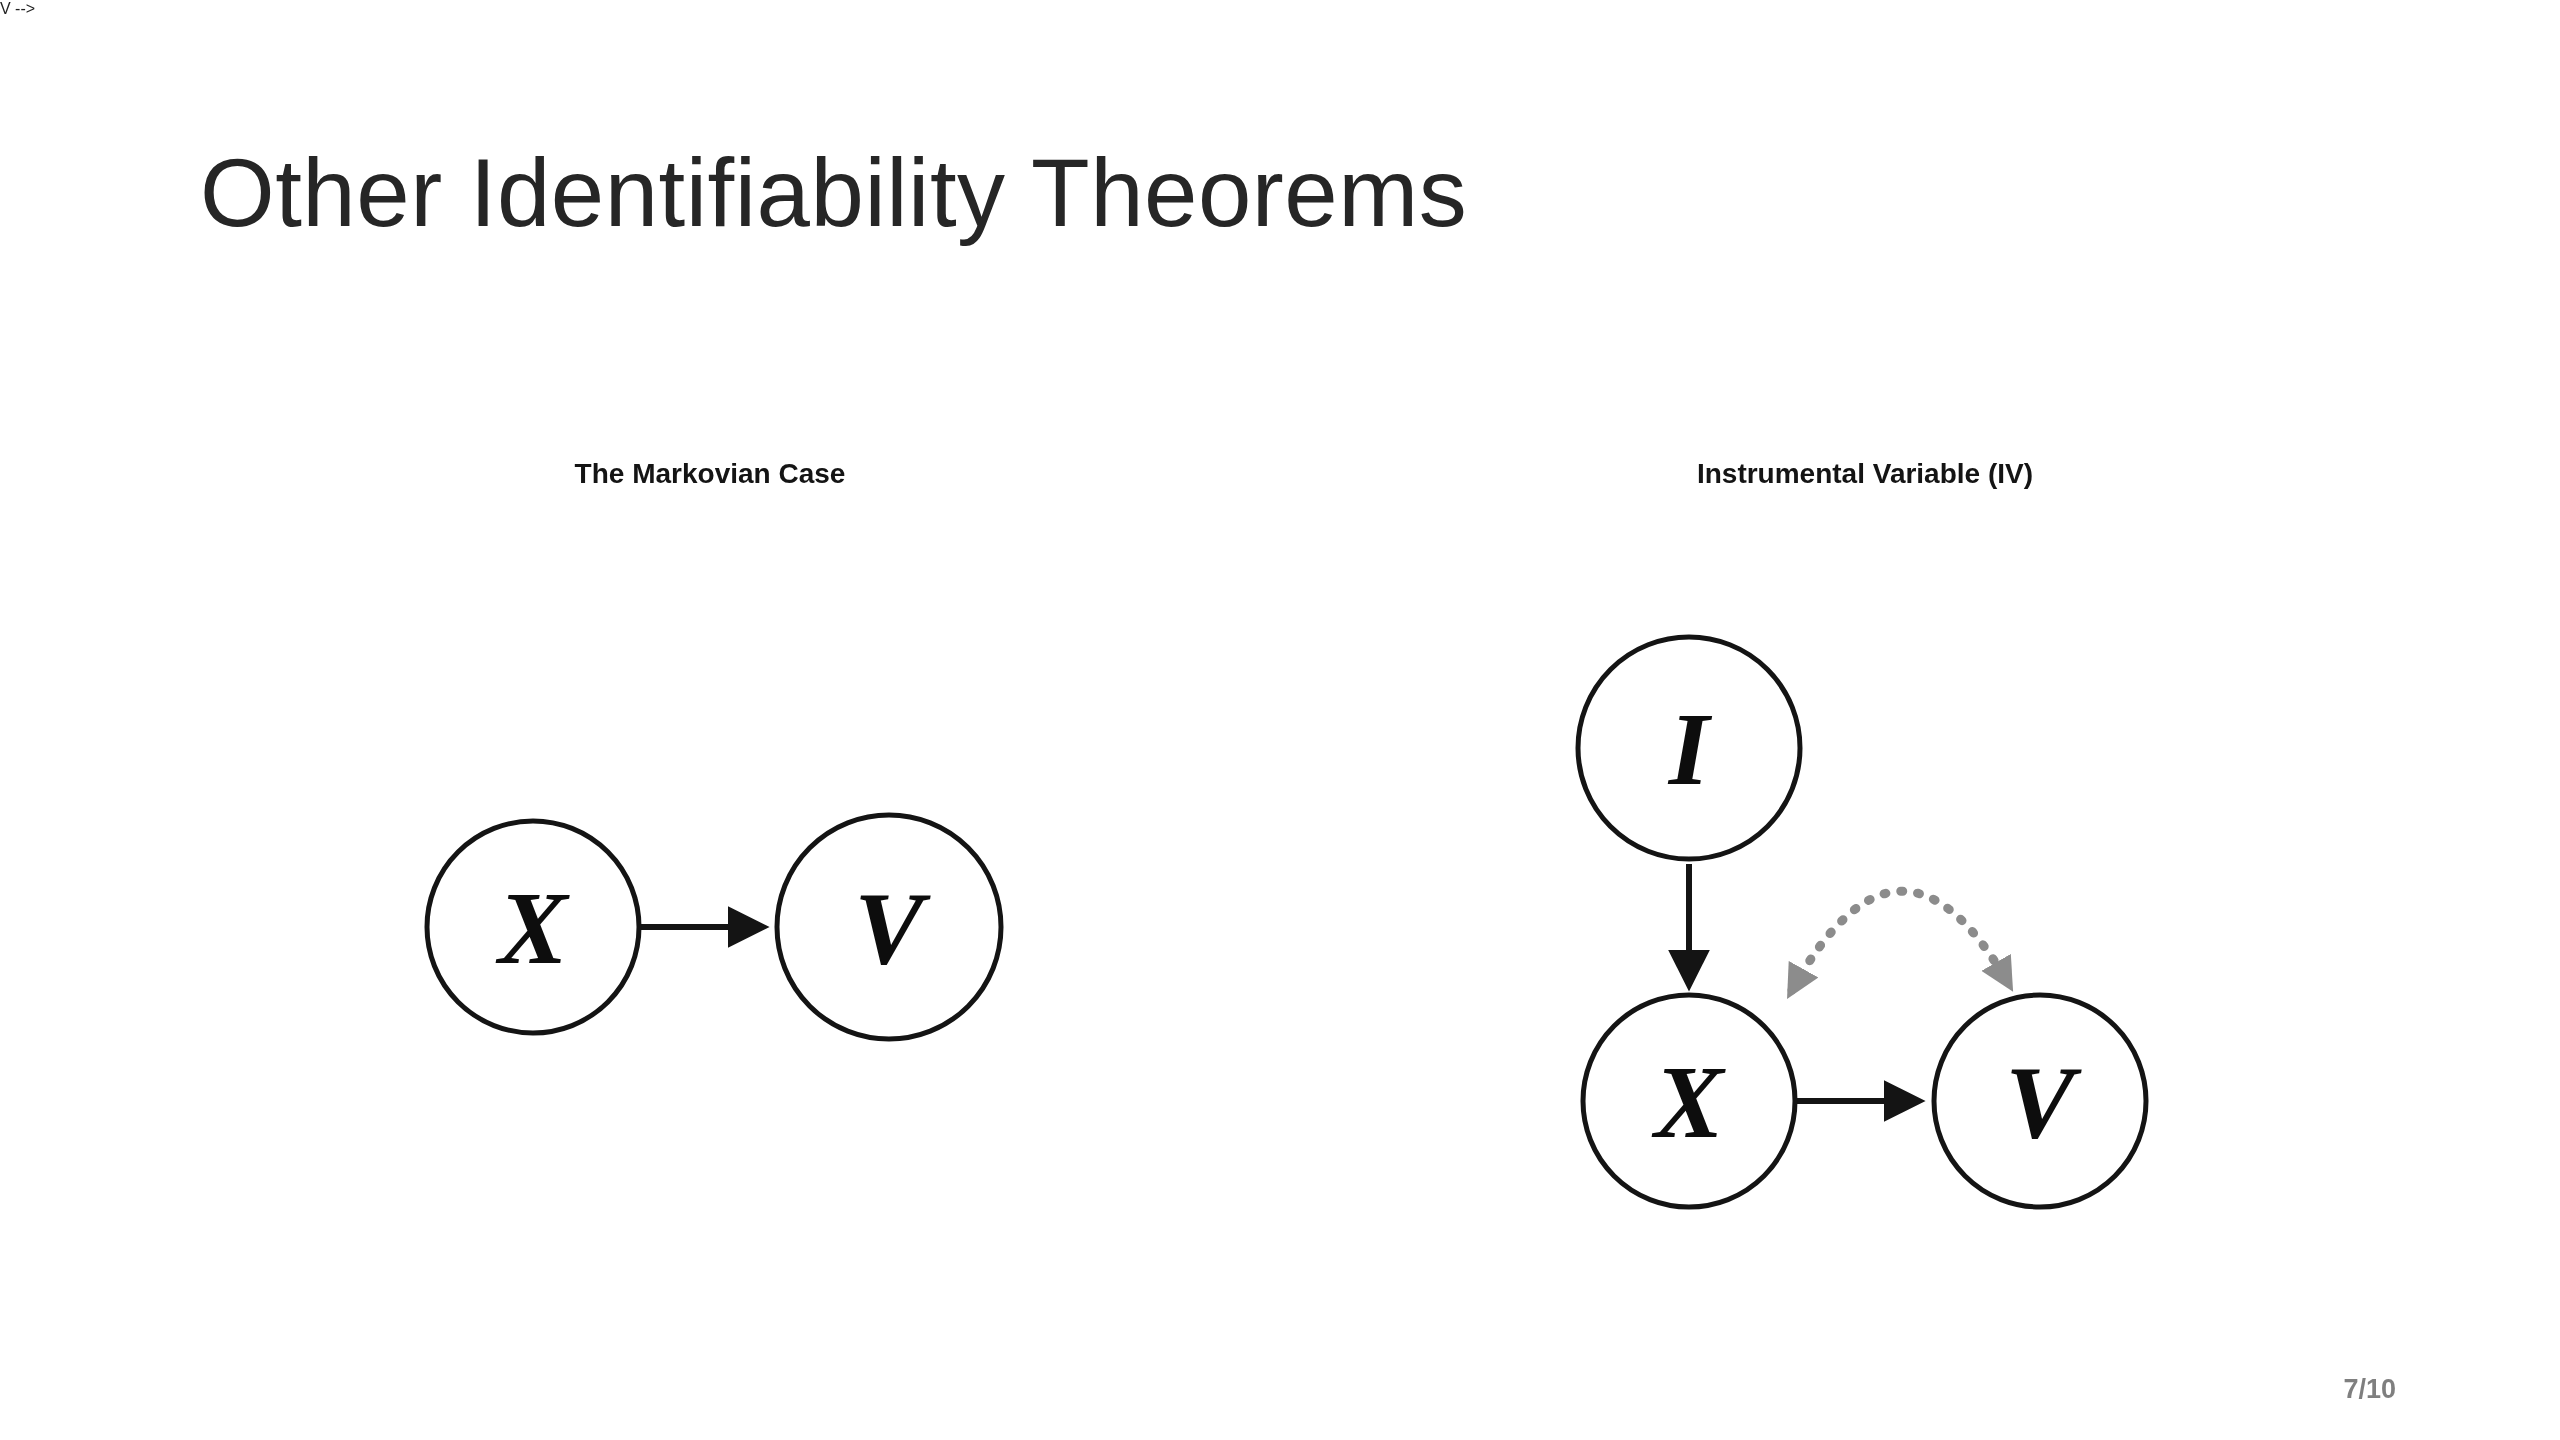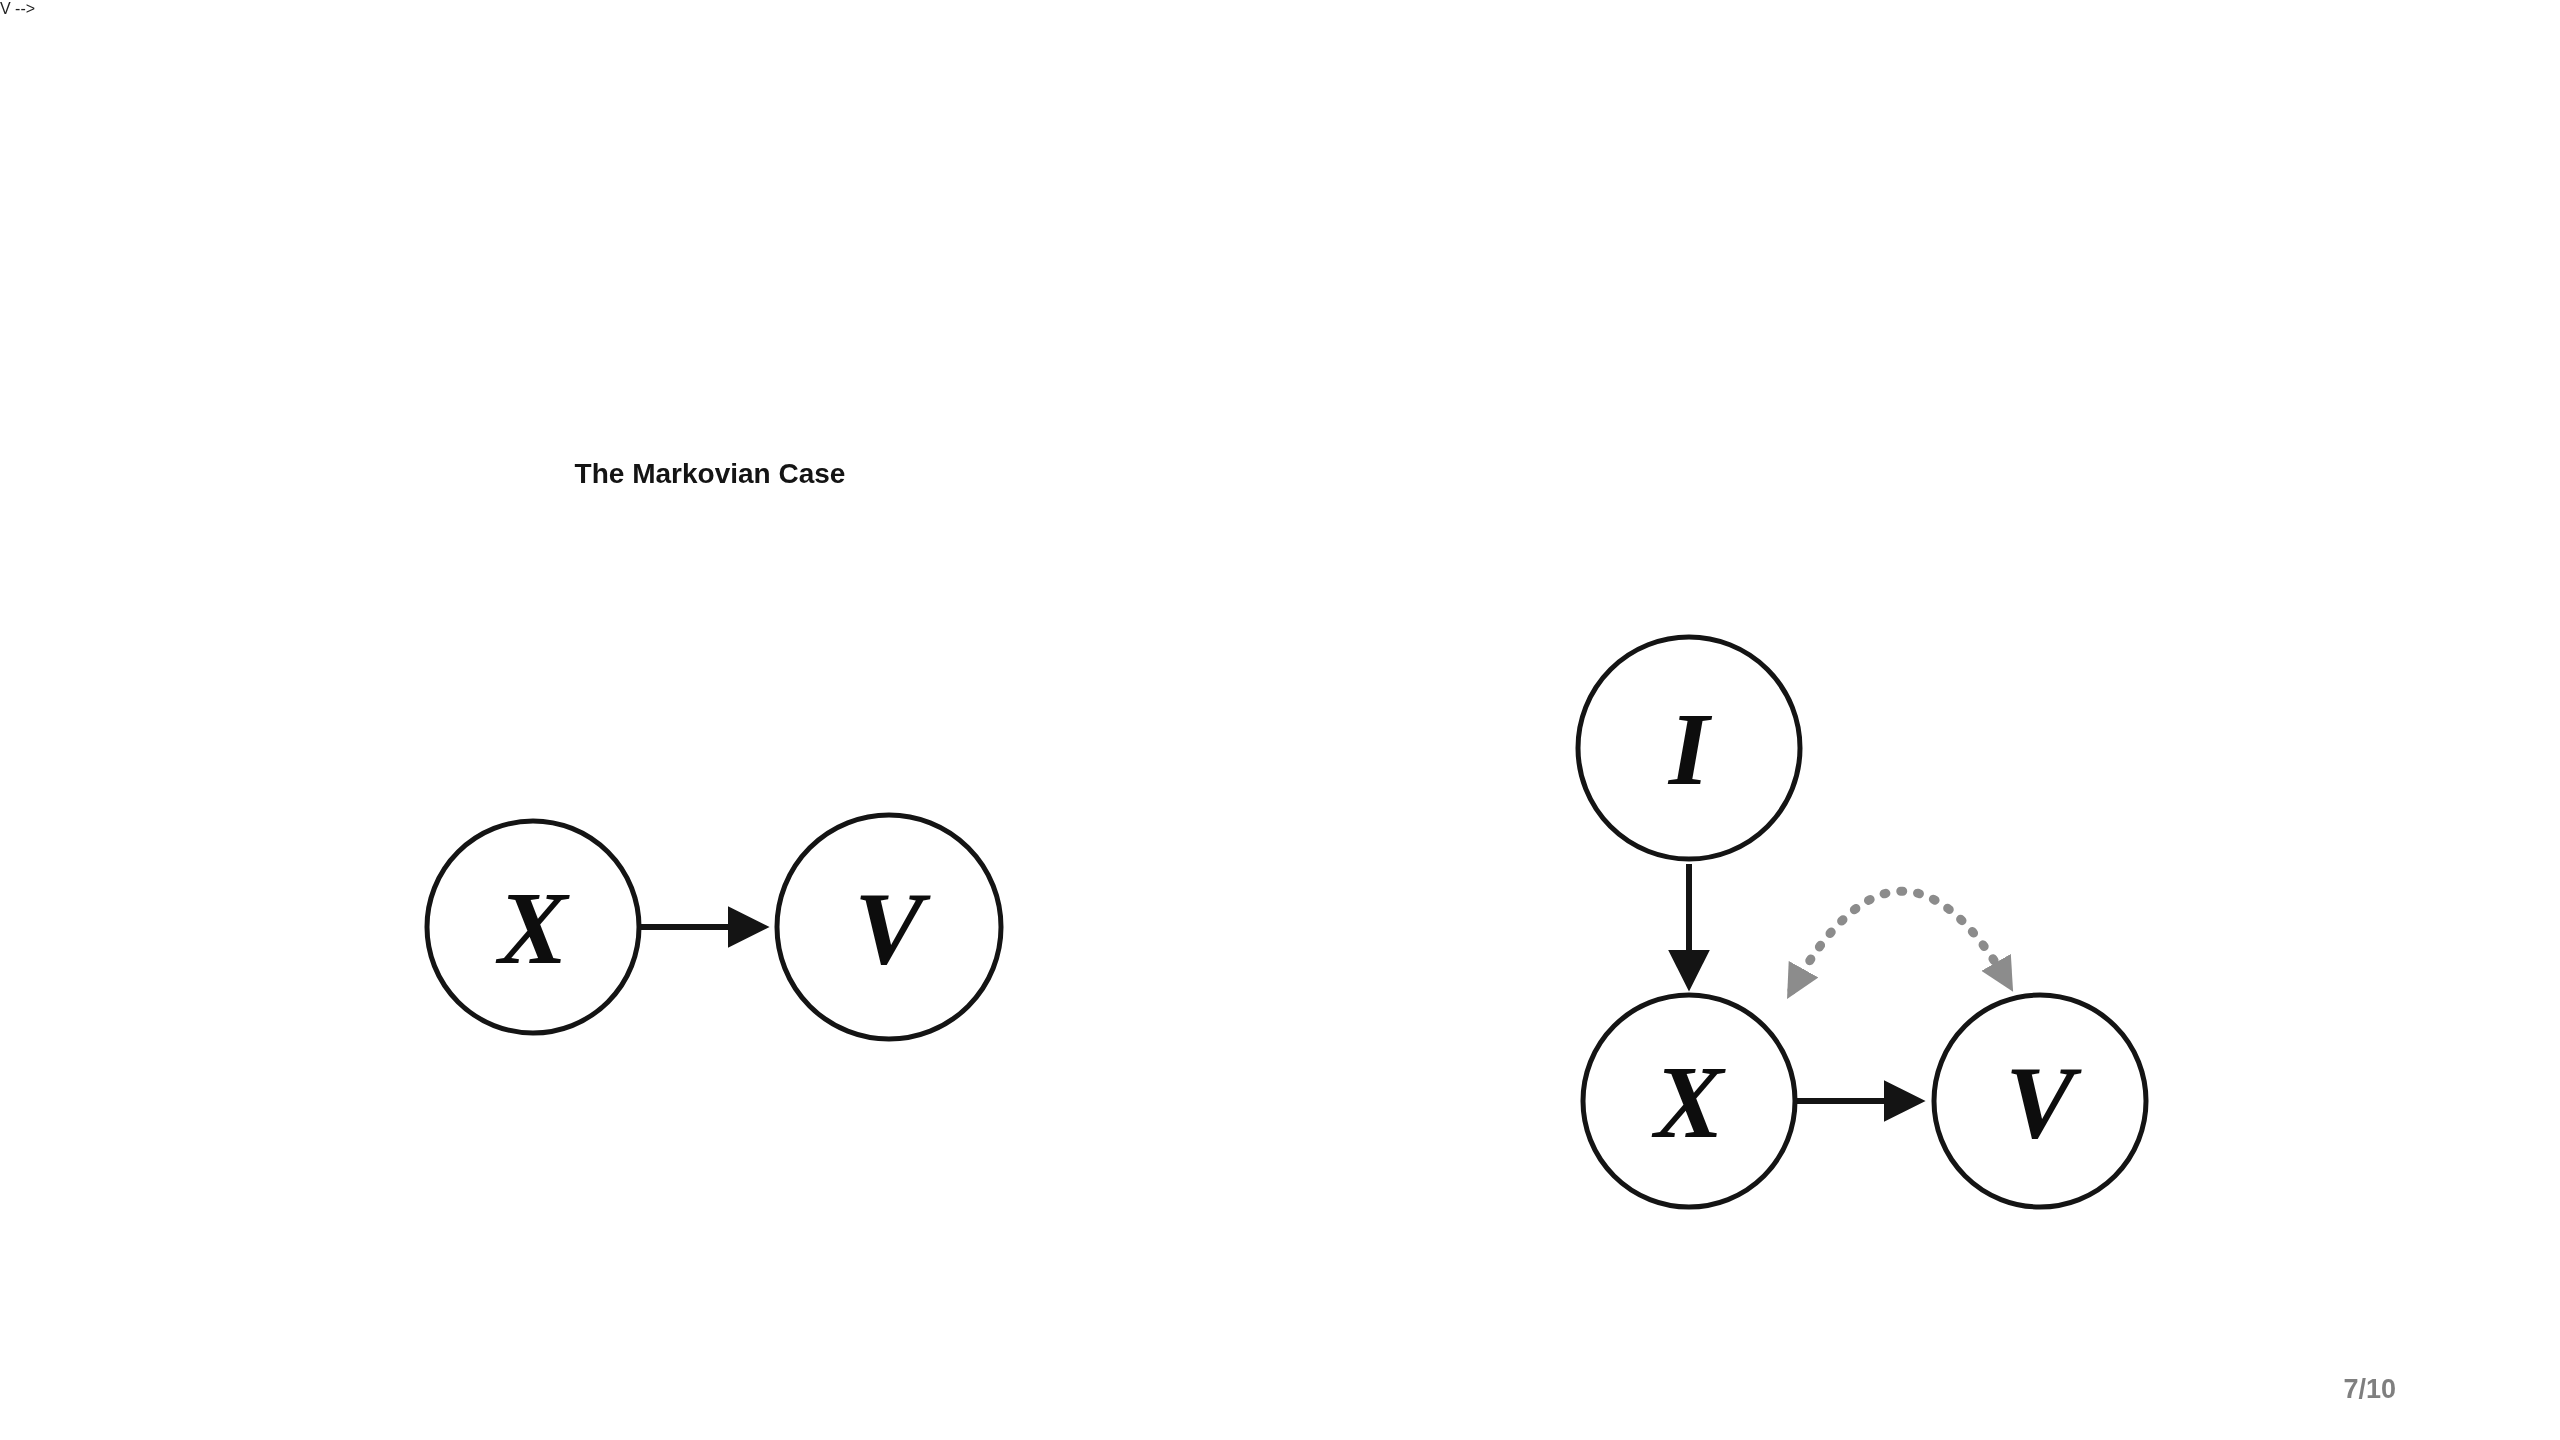--- a/index.html
+++ b/index.html
@@ -87,23 +87,25 @@
     font-weight: 700;
     color: #7f7f7f;
     text-align: center;
   }
 </style>
 </head>
 <body>
 
 <div class="slide">
 
+  <h1 class="slide-title">Other Identifiability Theorems</h1>
 
   <h2 class="section-heading left">The Markovian Case</h2>
 
+  <h2 class="section-heading right">Instrumental Variable (IV)</h2>
 
   
   <svg class="diagram-left" viewBox="0 0 620 270">
     <defs>
       <marker id="arrowL" viewBox="0 0 10 10" refX="2" refY="5" markerWidth="7" markerHeight="7" orient="auto">
         <path d="M0,0 L10,5 L0,10 z" fill="#141414"></path>
       </marker>
     </defs>
 
     <line class="edge-line" x1="241" y1="132" x2="336" y2="132" marker-end="url(#arrowL)"></line>

